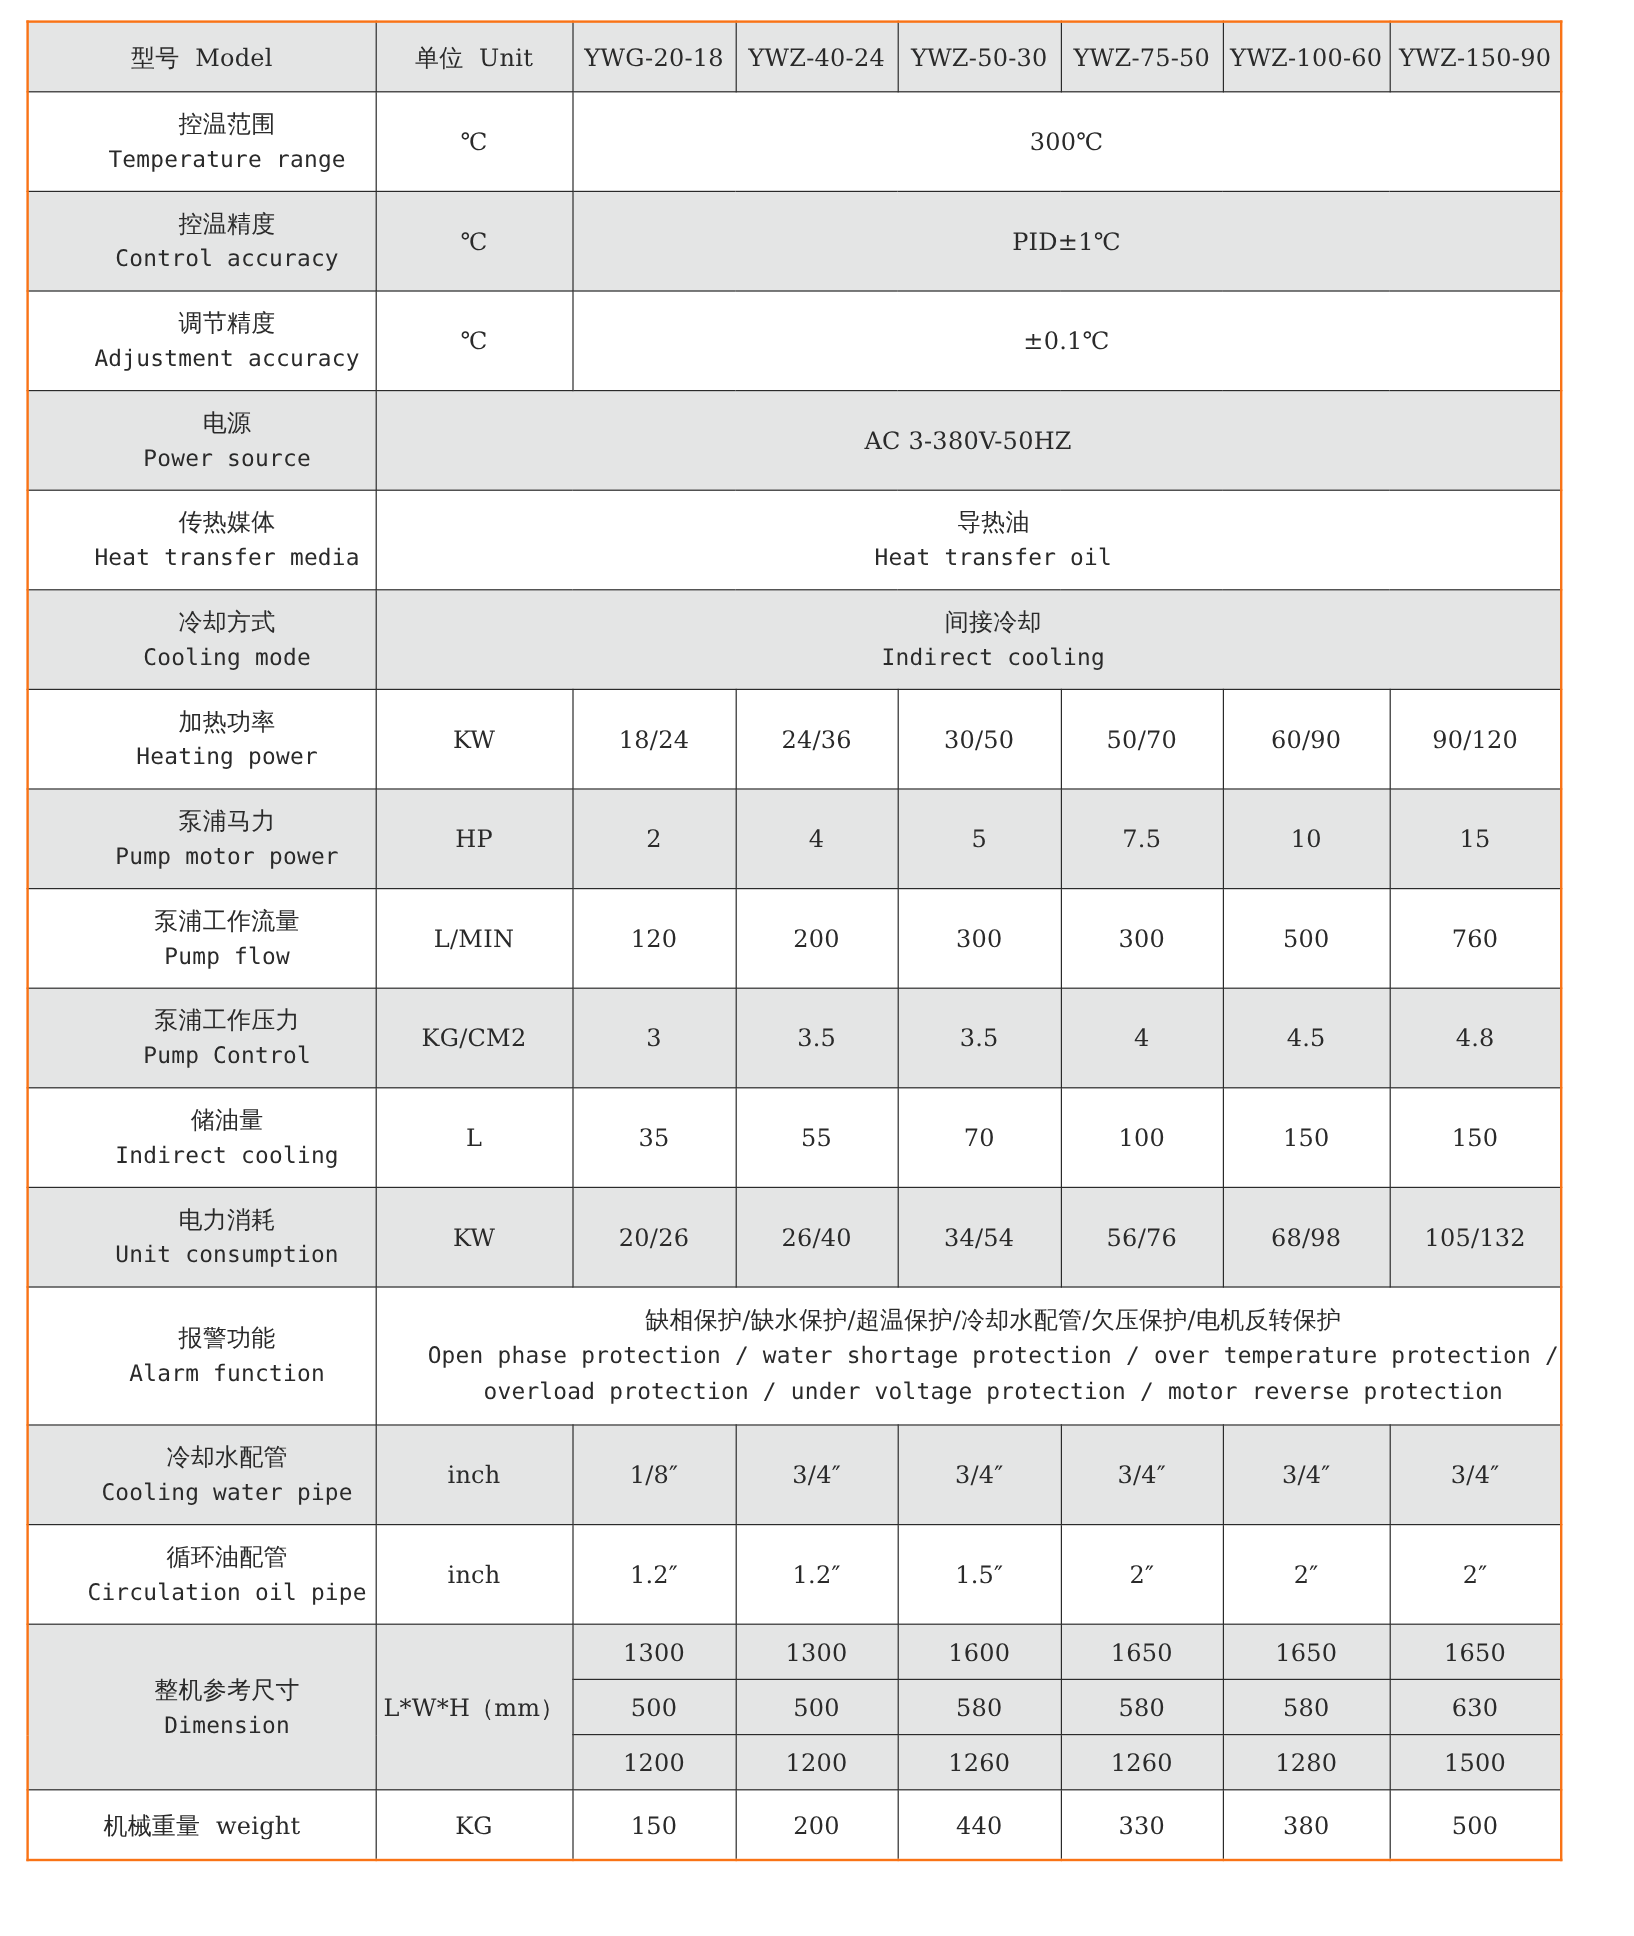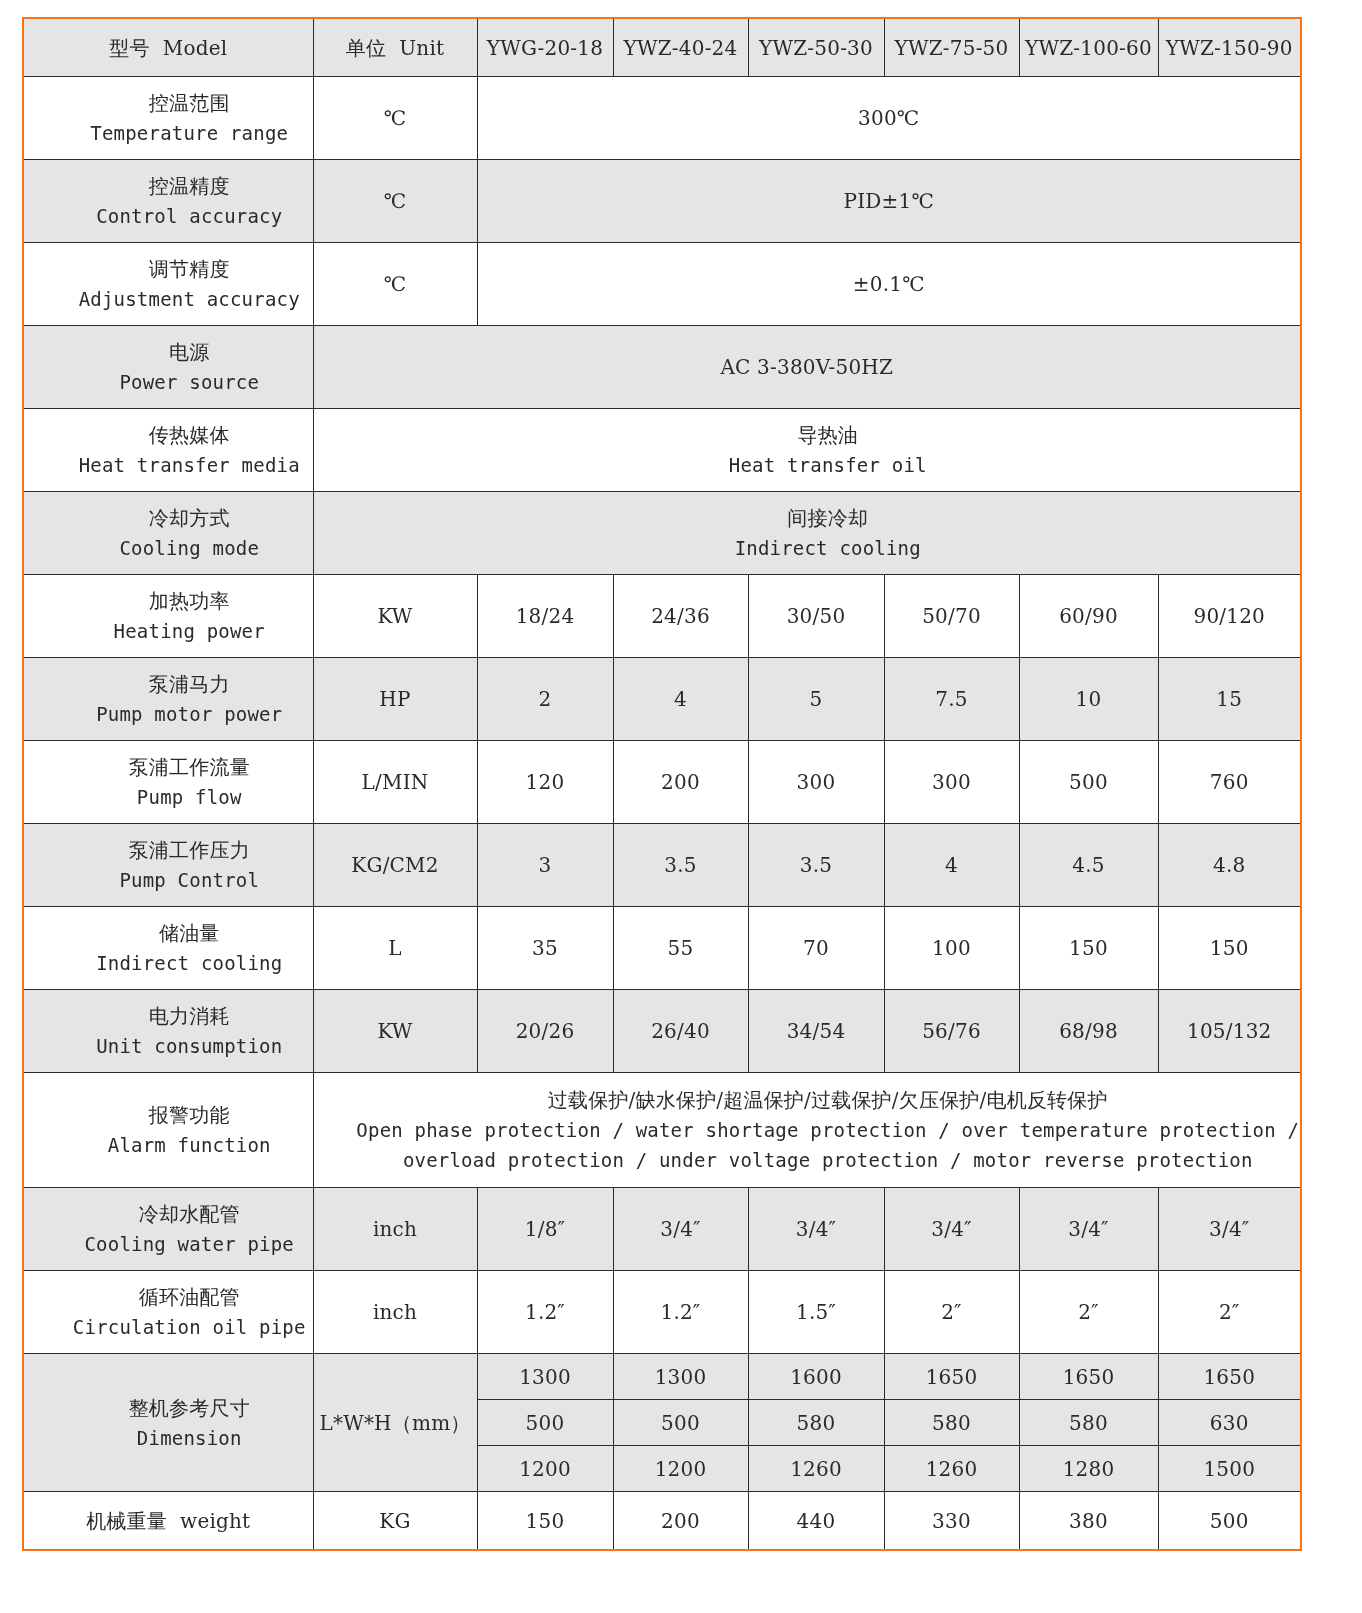--- a/index.html
+++ b/index.html
@@ -183,21 +183,21 @@
     <td>68/98</td>
     <td>105/132</td>
   </tr>
 
   <tr class="w h116">
     <td>
           <span class="cn">报警功能</span>
           <span class="en">Alarm function</span>
         </td>
     <td colspan="7">
-      <span class="cn">过载保护/缺水保护/超温保护/过载保护/欠压保护/电机反转保护</span>
+      <span class="cn">缺相保护/缺水保护/超温保护/冷却水配管/欠压保护/电机反转保护</span>
       <span class="en">Open phase protection / water shortage protection / over temperature protection /</span>
       <span class="en">overload protection / under voltage protection / motor reverse protection</span>
     </td>
   </tr>
 
   <tr class="g h84">
     <td>
           <span class="cn">冷却水配管</span>
           <span class="en">Cooling water pipe</span>
         </td>

